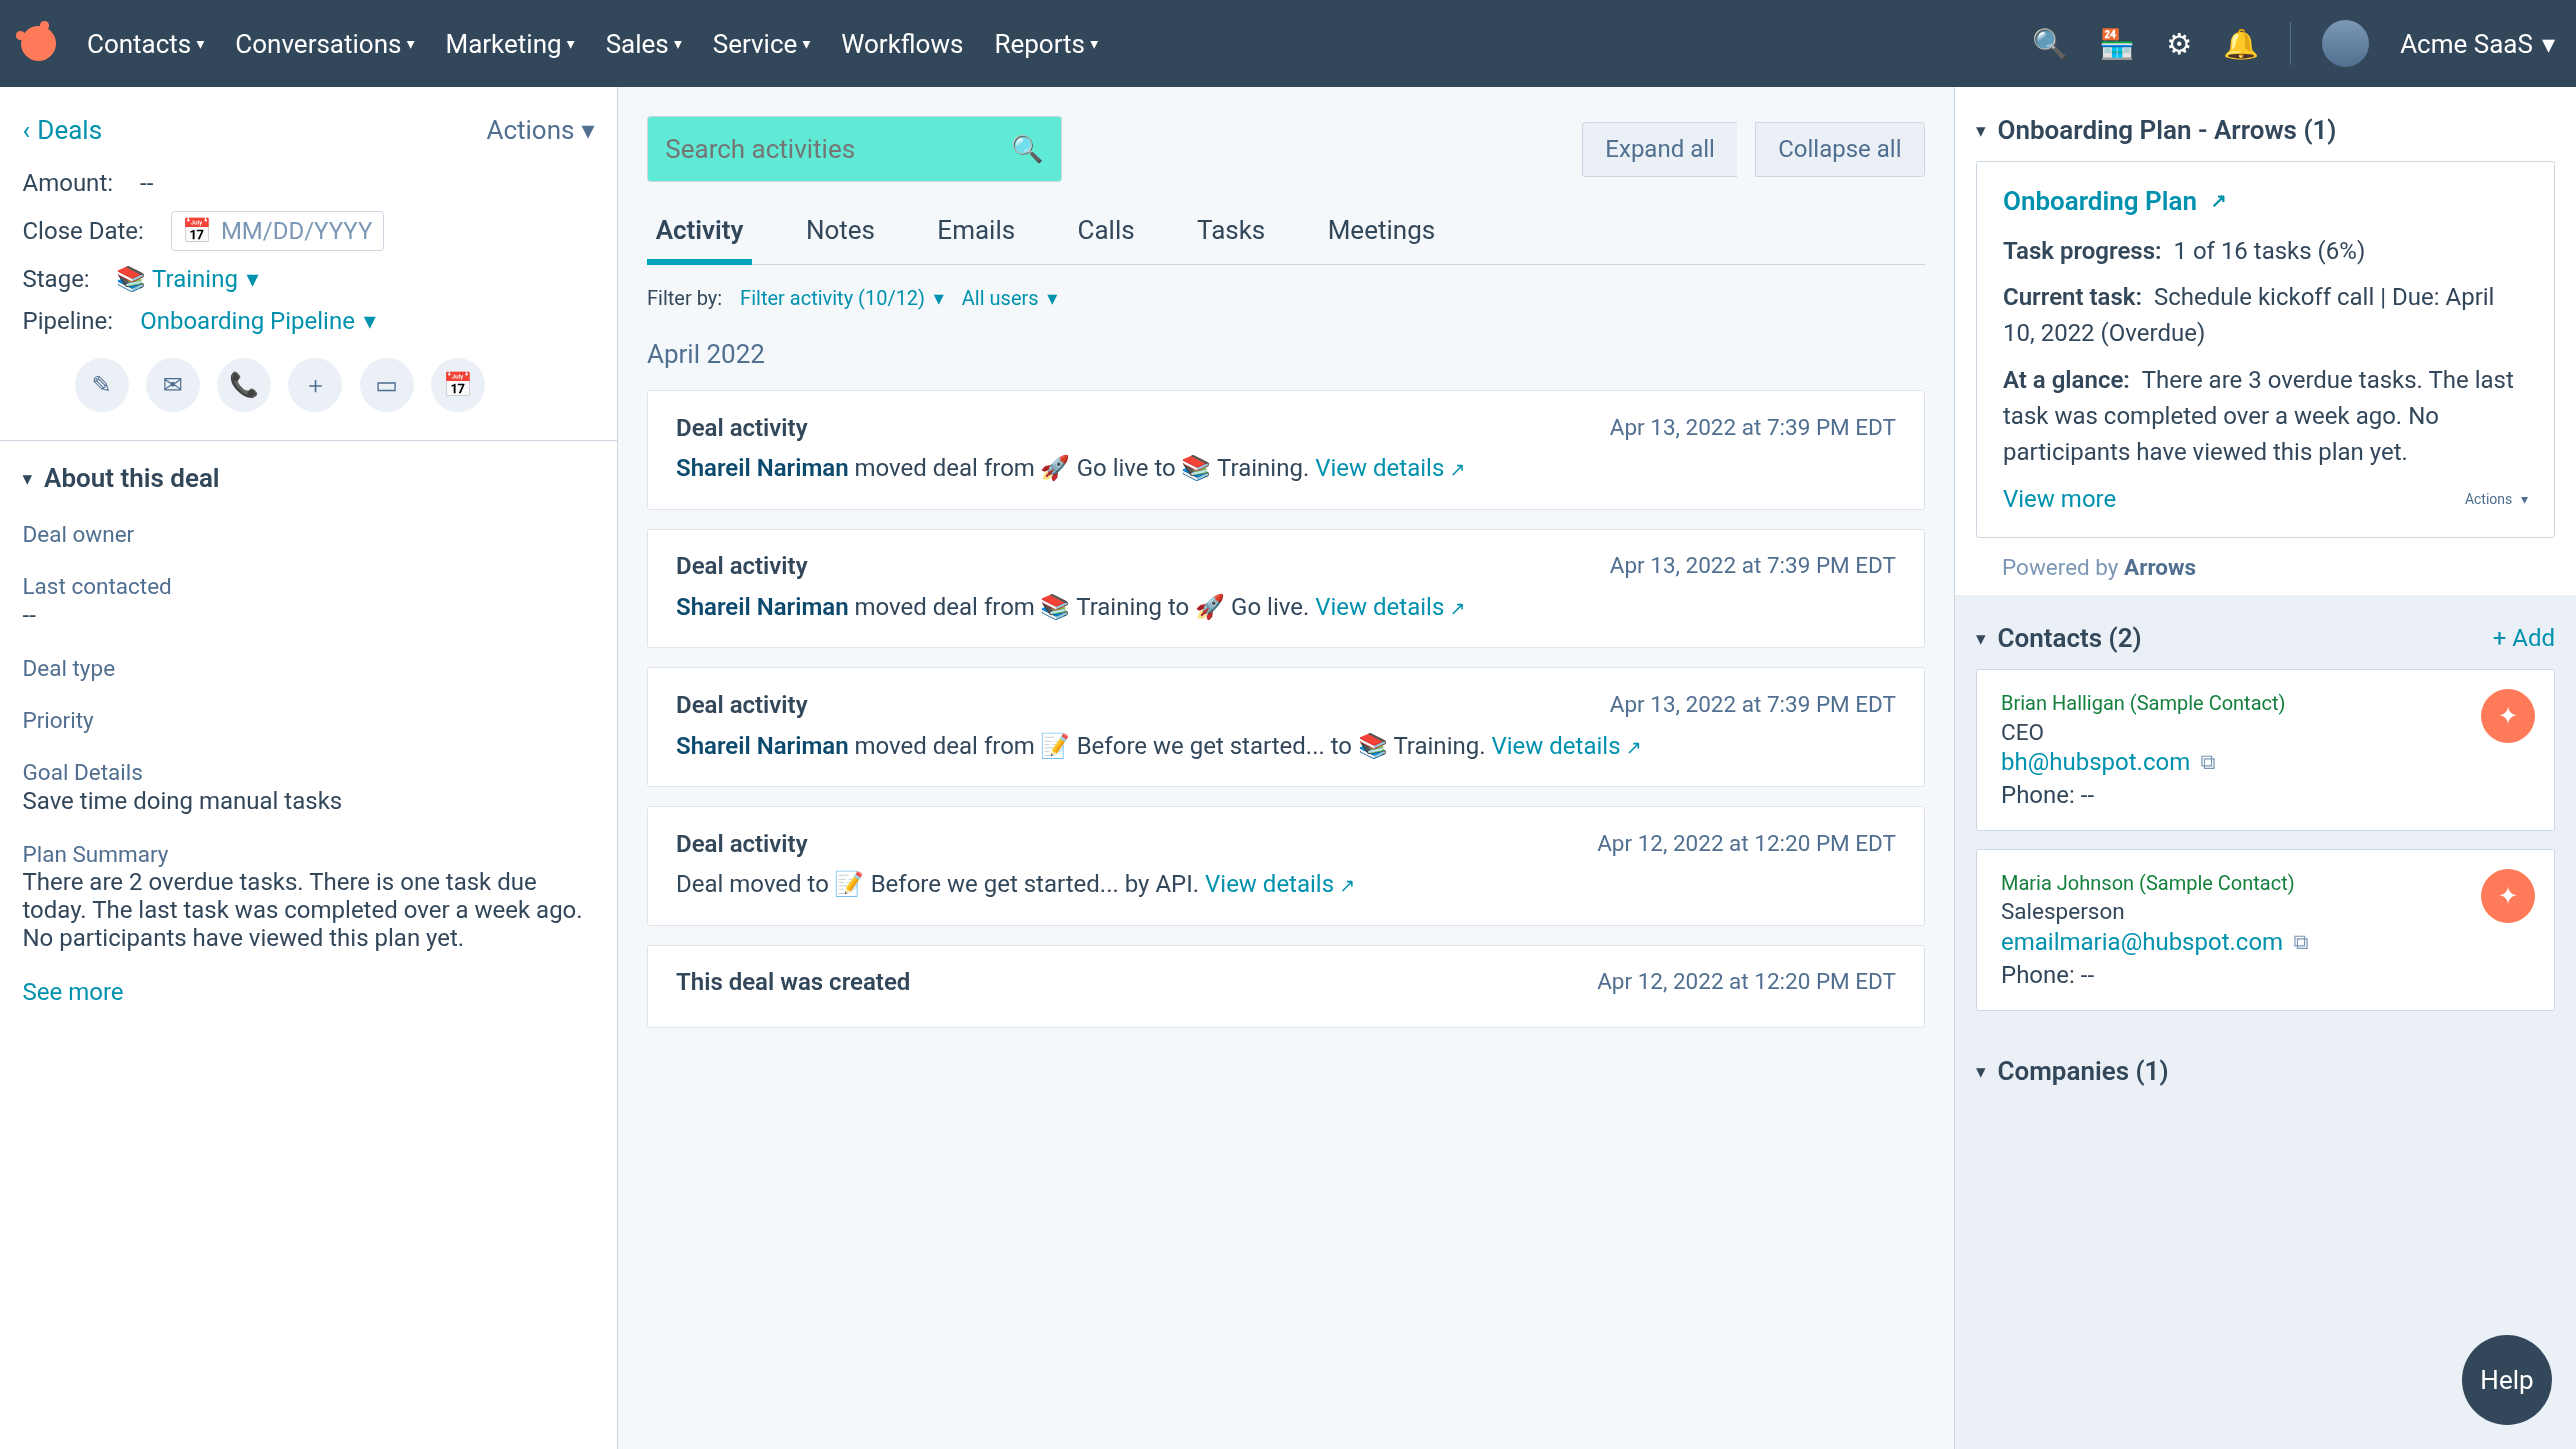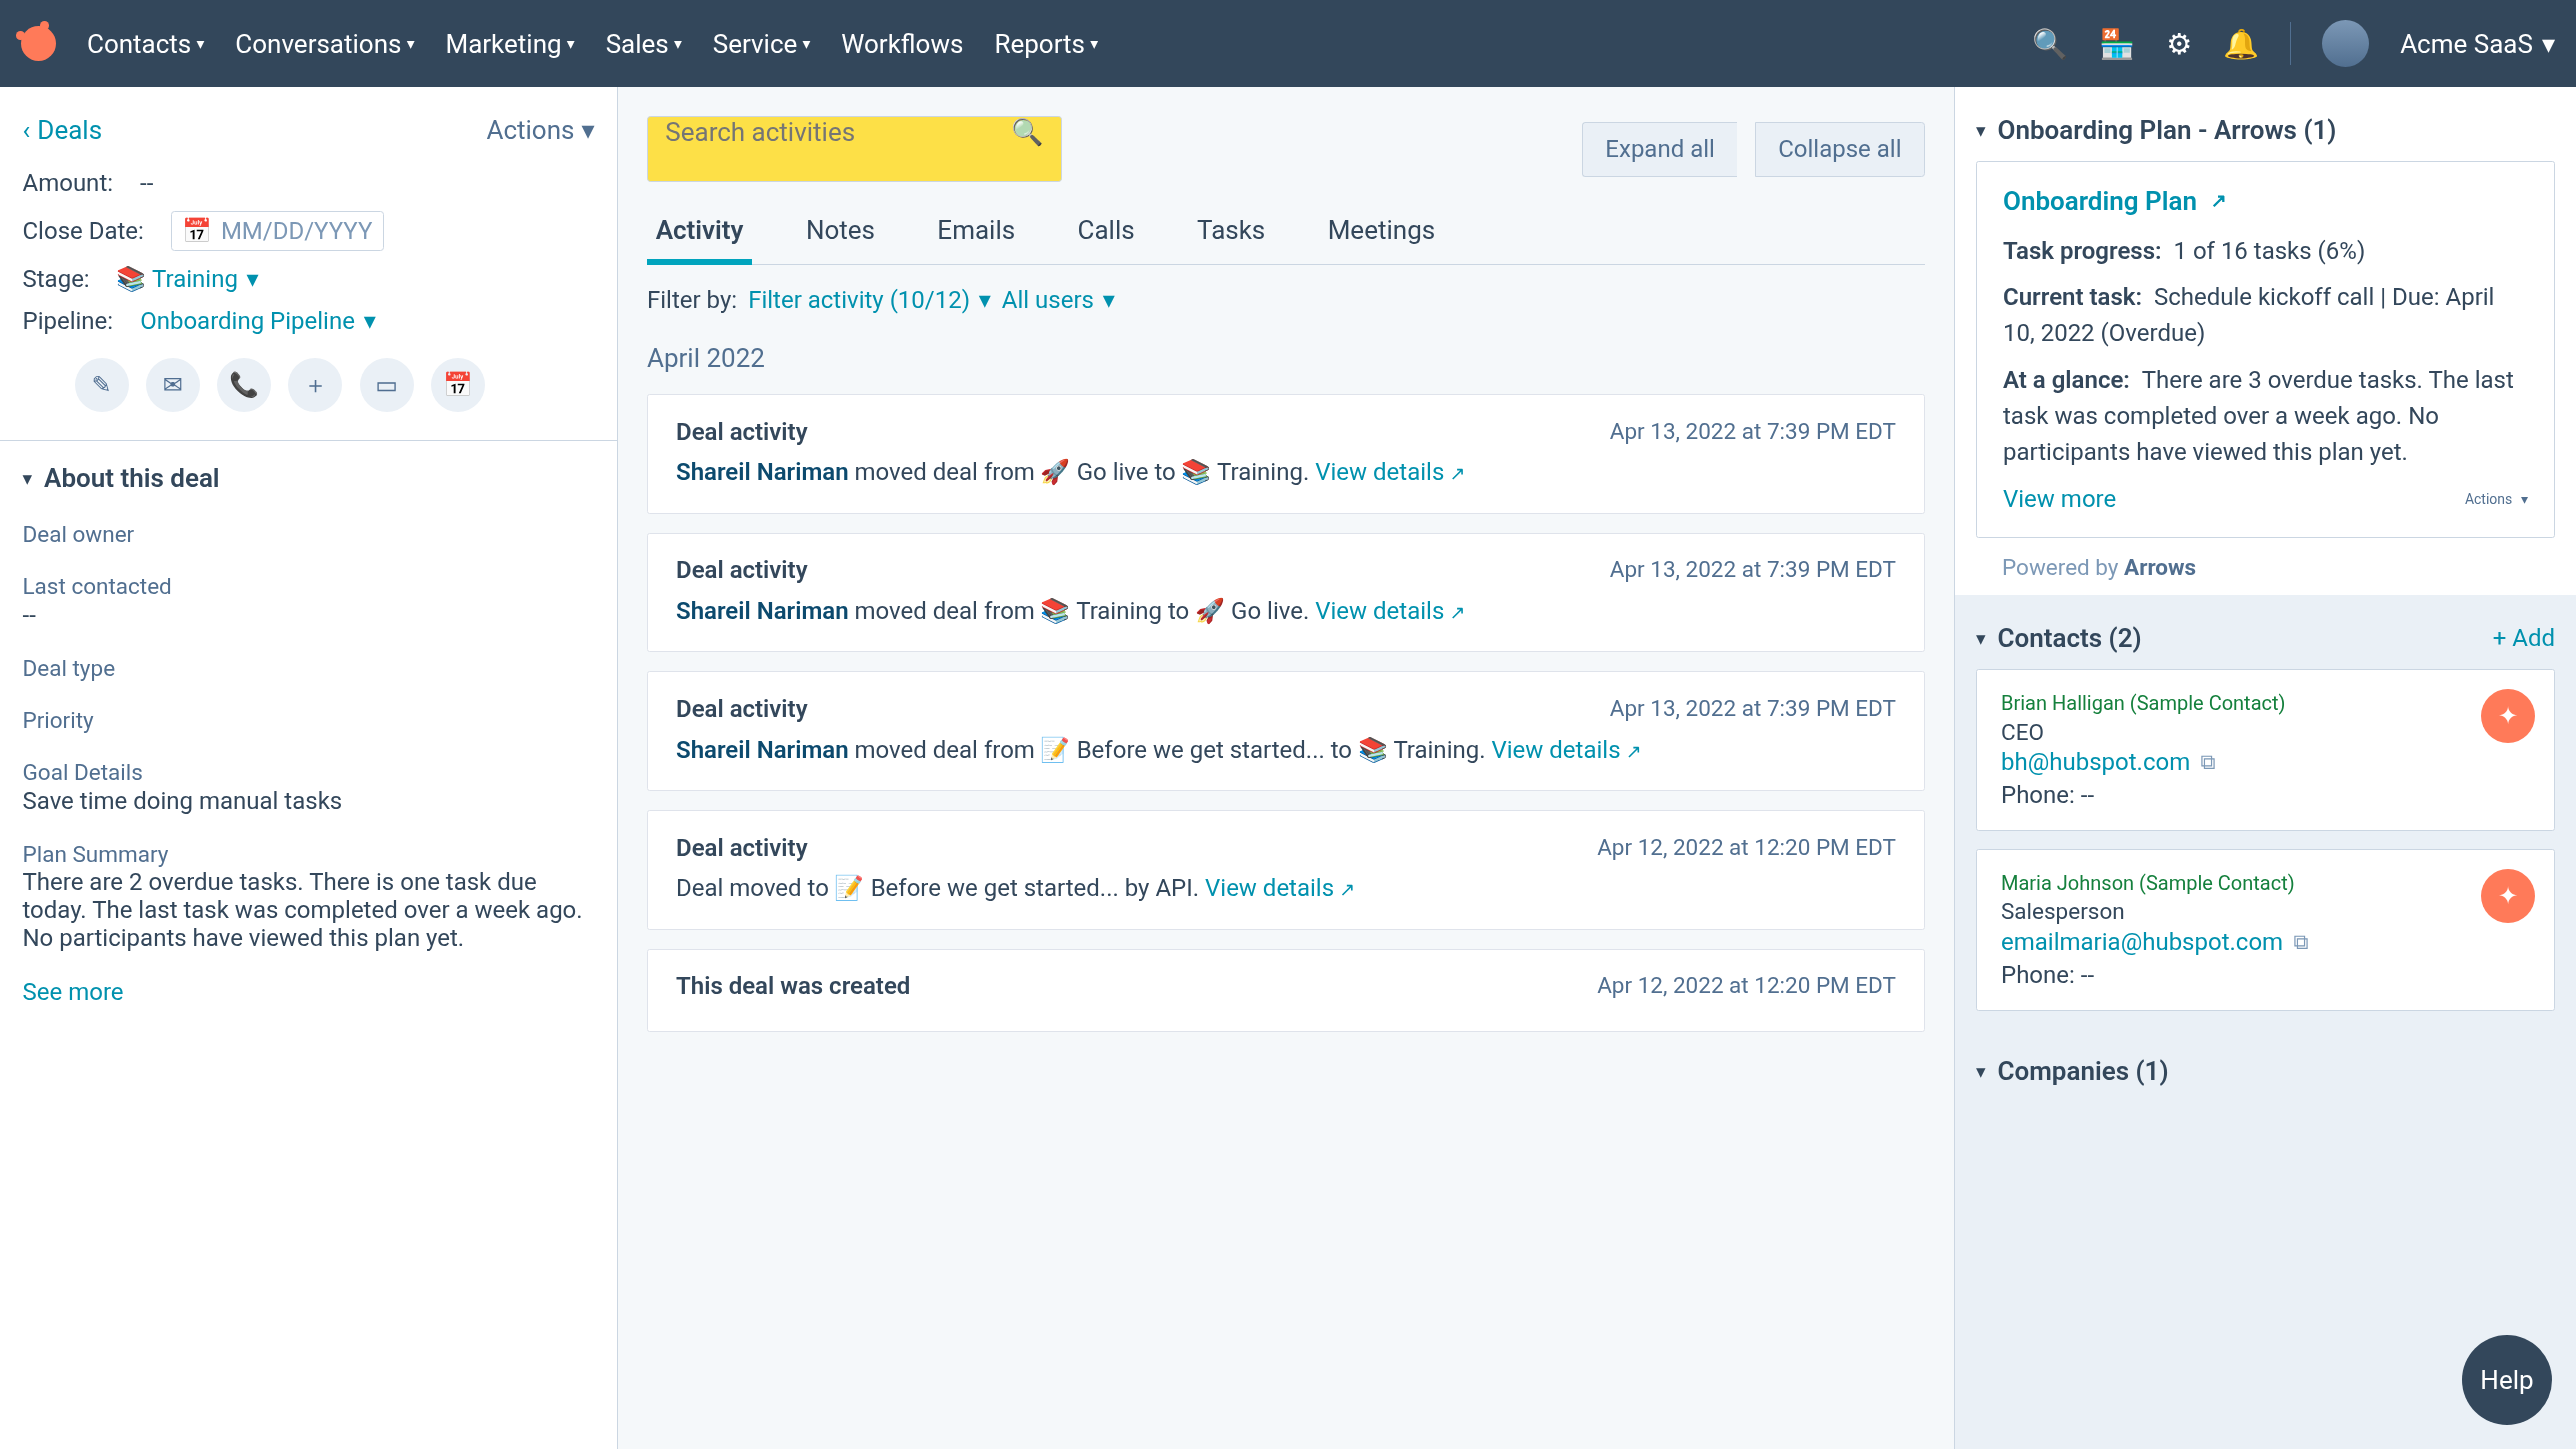--- a/index.html
+++ b/index.html
@@ -40,32 +40,32 @@
 .section { padding:22.5px; }
 .section-title-row { display:flex; align-items:center; gap:12px; margin-bottom:28px; cursor:pointer; }
 .section-caret { color:#33475b; font-size:19px; }
 .section-title { font-size:26px; font-weight:600; color:#33475b; }
 .field { margin-bottom:26px; }
 .field-label { font-size:22.5px; color:#516f90; margin-bottom:1.7px; }
 .field-value { font-size:24px; color:#33475b; }
 .see-more { color:#0091ae; font-size:24px; cursor:pointer; }
 
 .center-top { display:flex; align-items:center; gap:17.3px; margin-bottom:19px; }
-.search-box { flex:0 0 305px; border:0.9px solid #cbd6e2; background:#fde047; border-radius:3.5px; height:66px; display:flex; align-items:flex-start; padding:0 17.3px; gap:12px; }
+.search-box { flex:0 0 305px; border:0.9px solid #cbd6e2; background:#5eead4; border-radius:3.5px; height:66px; display:flex; align-items:center; padding:0 17.3px; gap:12px; }
 .search-box input { border:none; background:transparent; font-size:26px; color:#33475b; outline:none; flex:1; }
 .search-icon { color:#516f90; font-size:26px; }
 .spacer { flex:1; }
 .expand-btn,.collapse-btn { border:0.9px solid #cbd6e2; background:#eaf0f6; color:#516f90; font-size:24px; height:55px; padding:0 22.5px; cursor:pointer; }
 .expand-btn { border-radius:3.5px 0 0 3.5px; border-right:none; }
 .collapse-btn { border-radius:0 3.5px 3.5px 0; }
 .tabs { display:flex; gap:45px; border-bottom:0.9px solid #cbd6e2; }
 .tab { font-size:26px; color:#33475b; padding:14px 8.7px 19px; cursor:pointer; position:relative; }
 .tab.active { color:#33475b; font-weight:600; }
 .tab.active::after { content:''; position:absolute; left:0; right:0; bottom:-0.9px; height:6px; background:#00a4bd; }
-.filter-row { display:flex; align-items:flex-start; gap:11px; padding:21px 0 29px; font-size:24px; }
+.filter-row { display:flex; align-items:flex-start; gap:18px; padding:21px 0 29px; font-size:20px; }
 .filter-label { color:#33475b; }
 .filter-pill { color:#0091ae; cursor:pointer; display:flex; gap:8.7px; align-items:center; }
 .month-head { font-size:26px; color:#516f90; margin-bottom:21px; }
 .activity-card { background:#fff; border:0.9px solid #dfe3eb; border-radius:2.6px; padding:22.5px 28px; margin-bottom:19px; }
 .activity-head { display:flex; justify-content:space-between; margin-bottom:8.7px; }
 .activity-title { font-size:24px; font-weight:600; color:#33475b; }
 .activity-time { font-size:22.5px; color:#516f90; }
 .activity-body { font-size:24px; color:#33475b; line-height:1.5; }
 .activity-body .user-link { color:#0c4a6e; cursor:pointer; font-weight:600; }
 .view-details { color:#0091ae; cursor:pointer; }

